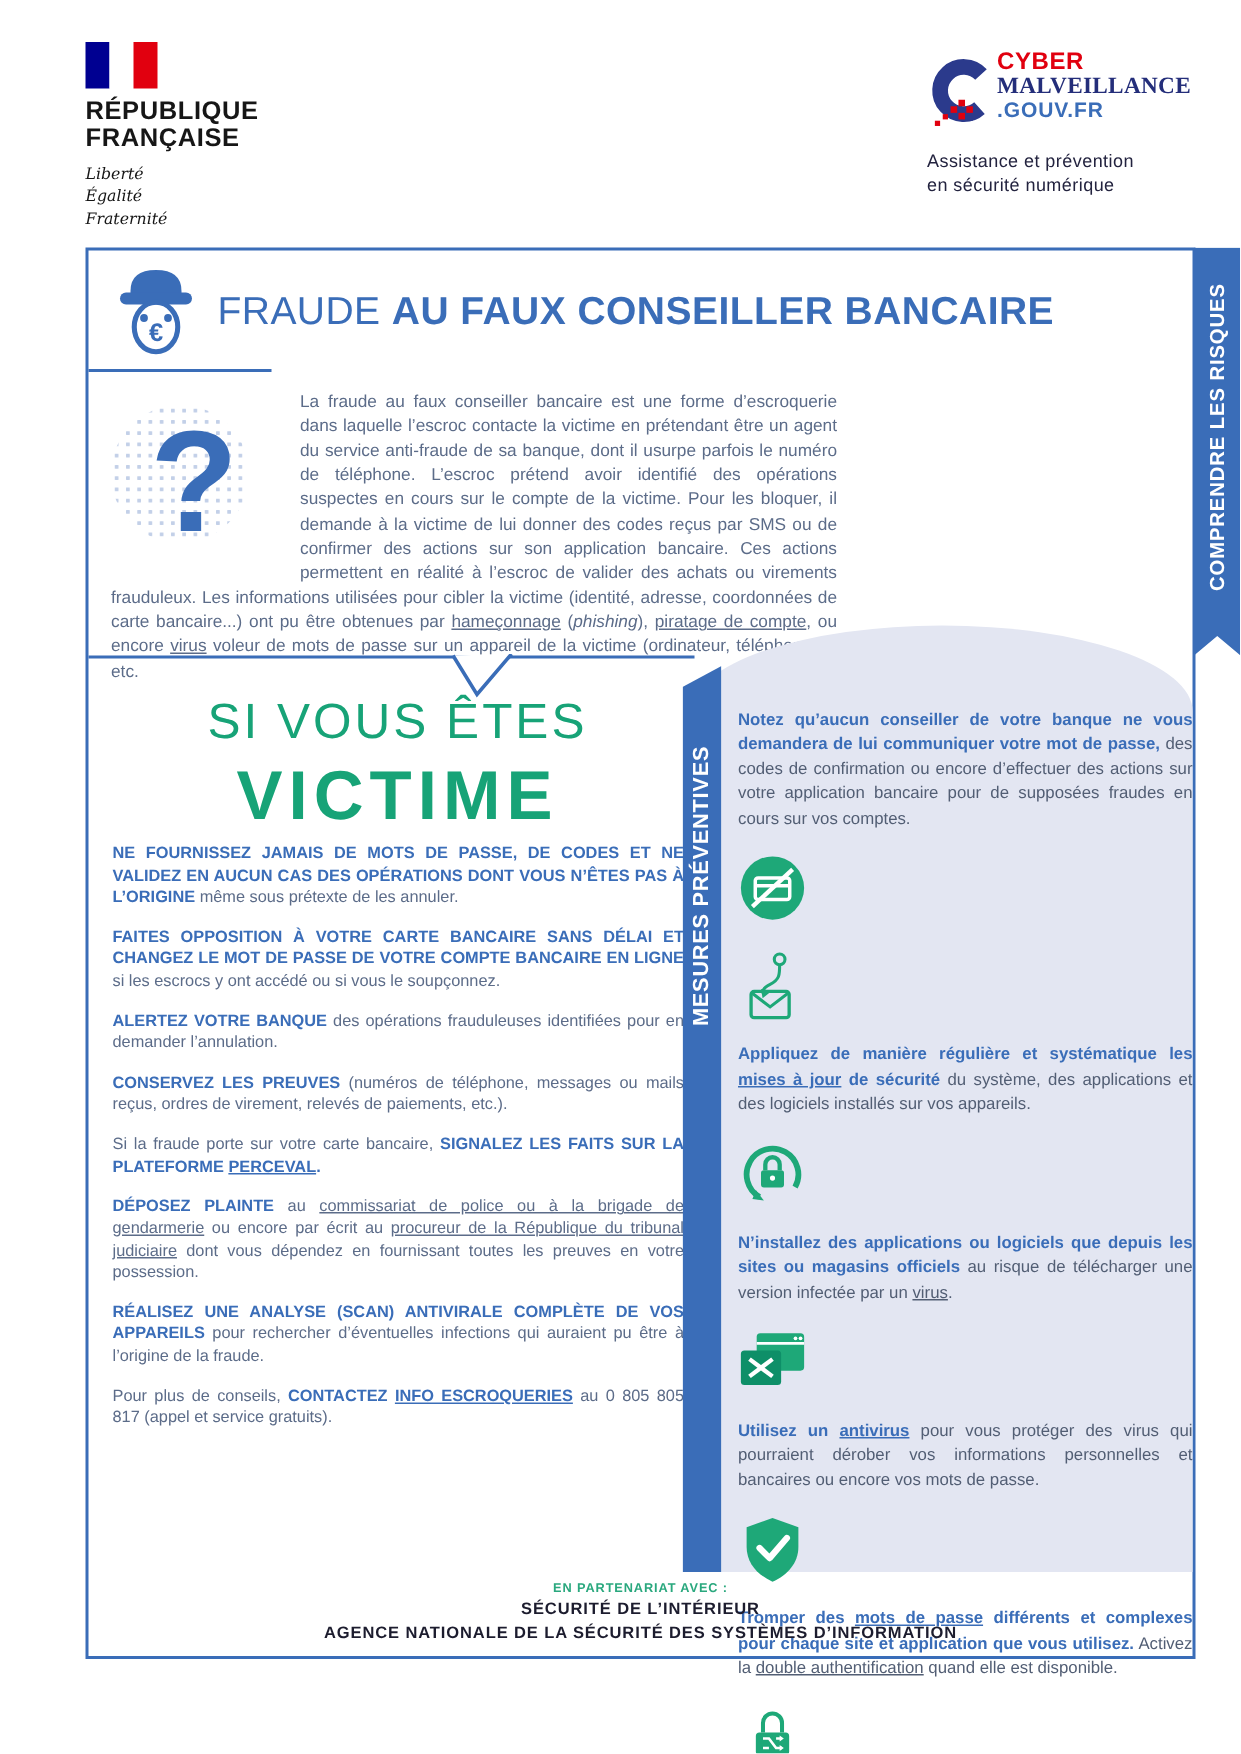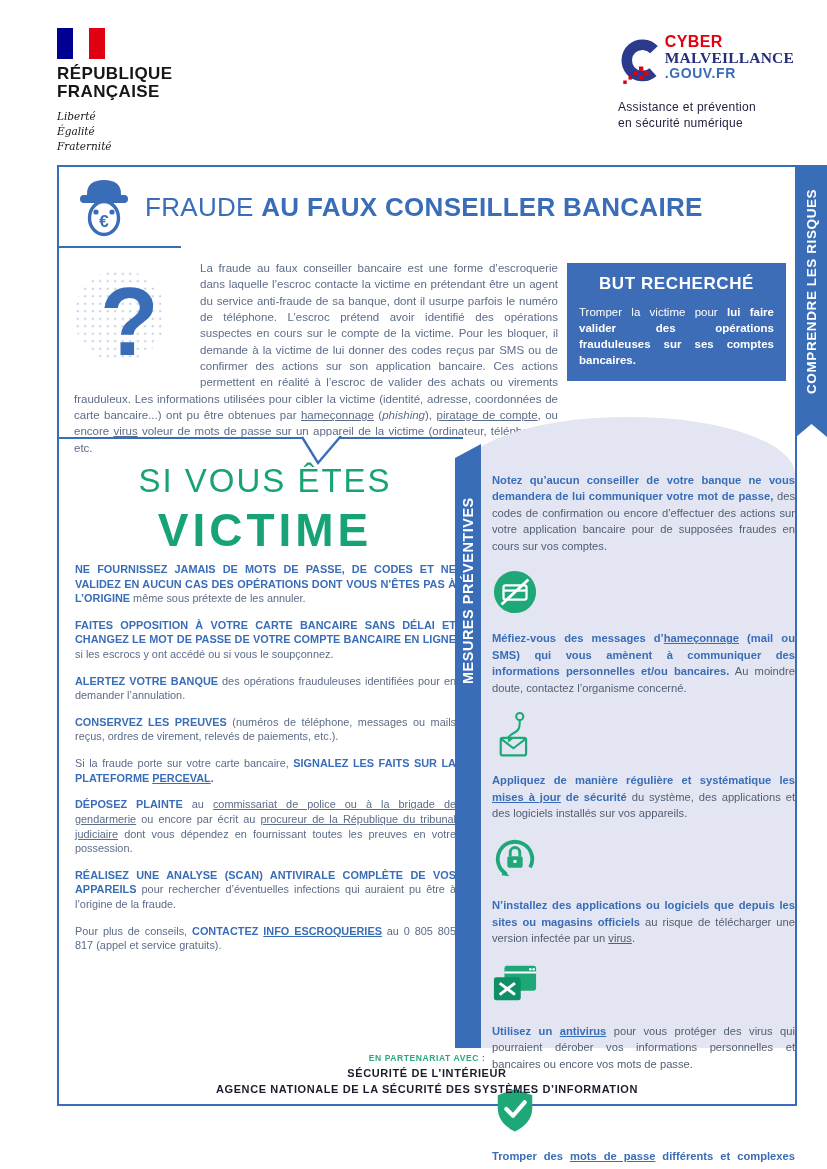--- a/index.html
+++ b/index.html
@@ -151,24 +151,20 @@
   <div class="title-underline"></div>
 
   <div class="intro">
     <span class="qwrap">
       <span class="qdots"></span>
       <span class="qmark">?</span>
     </span>
     <span><span>La fraude au faux conseiller bancaire est une forme d’escroquerie dans laquelle l’escroc contacte la victime en prétendant être un agent du service anti-fraude de sa banque, dont il usurpe parfois le numéro de téléphone. L’escroc prétend avoir identifié des opérations suspectes en cours sur le compte de la victime. Pour les bloquer, il demande à la victime de lui donner des codes reçus par SMS ou de confirmer des actions sur son application bancaire. Ces actions permettent en réalité à l’escroc de valider des achats ou virements frauduleux. Les informations utilisées pour cibler la victime (identité, adresse, coordonnées de carte bancaire...) ont pu être obtenues par </span><span class="u">hameçonnage</span><span> (</span><span class="i">phishing</span><span>), </span><span class="u">piratage de compte</span><span>, ou encore </span><span class="u">virus</span><span> voleur de mots de passe sur un appareil de la victime (ordinateur, téléphone...), etc.</span></span>
   </div>
 
-  <div class="goal-box">
-    <h2>BUT RECHERCHÉ</h2>
-    <p><span>Tromper la victime pour </span><span class="b">lui faire valider des opérations frauduleuses sur ses comptes bancaires.</span></p>
-  </div>
 
   <div class="speech-line"></div>
   <svg class="speech-tail" width="42" height="30" viewBox="0 0 42 30">
     <path d="M1 1 L17 27 L40 0" fill="#ffffff" stroke="none"></path>
     <path d="M1 1 L17 27 L40 0" fill="none" stroke="#3a6db8" stroke-width="2.4"></path>
   </svg>
 
   <div class="victim-head">
     <div class="h1">SI VOUS ÊTES</div>
     <div class="h2">VICTIME</div>
@@ -196,21 +192,20 @@
       <p class="txt"><span class="b">Notez qu’aucun conseiller de votre banque ne vous demandera de lui communiquer votre mot de passe,</span><span> des codes de confirmation ou encore d’effectuer des actions sur votre application bancaire pour de supposées fraudes en cours sur vos comptes.</span></p>
       <svg class="ico" viewBox="0 0 48 48">
         <circle cx="24" cy="24" r="22" fill="#1ea878"></circle>
         <rect x="12" y="17" width="24" height="15" rx="2" fill="none" stroke="#fff" stroke-width="2.4"></rect>
         <line x1="12" y1="22.5" x2="36" y2="22.5" stroke="#fff" stroke-width="2.4"></line>
         <line x1="10" y1="37" x2="38" y2="11" stroke="#fff" stroke-width="3"></line>
       </svg>
     </div>
 
     <div class="item">
-      <p class="txt"><span class="b">Méfiez-vous des messages d’</span><span class="b u">hameçonnage</span><span class="b"> (mail ou SMS) qui vous amènent à communiquer des informations personnelles et/ou bancaires.</span><span> Au moindre doute, contactez l’organisme concerné.</span></p>
       <svg class="ico" viewBox="0 0 46 58" style="height:56px">
         <circle cx="29" cy="7" r="4.5" fill="none" stroke="#1ea878" stroke-width="2.6"></circle>
         <path d="M29 11.5 C29 20 29 24 21 28 C16 30.5 14 33 15.5 36" fill="none" stroke="#1ea878" stroke-width="2.6"></path>
         <path d="M20 34 l-4.5 3.5 l-1 -5.5" fill="none" stroke="#1ea878" stroke-width="2.4"></path>
         <rect x="5" y="34" width="32" height="22" rx="2.5" fill="none" stroke="#1ea878" stroke-width="2.8"></rect>
         <path d="M6 35.5 L21 47 L36 35.5" fill="none" stroke="#1ea878" stroke-width="2.6"></path>
       </svg>
     </div>
 
     <div class="item">

